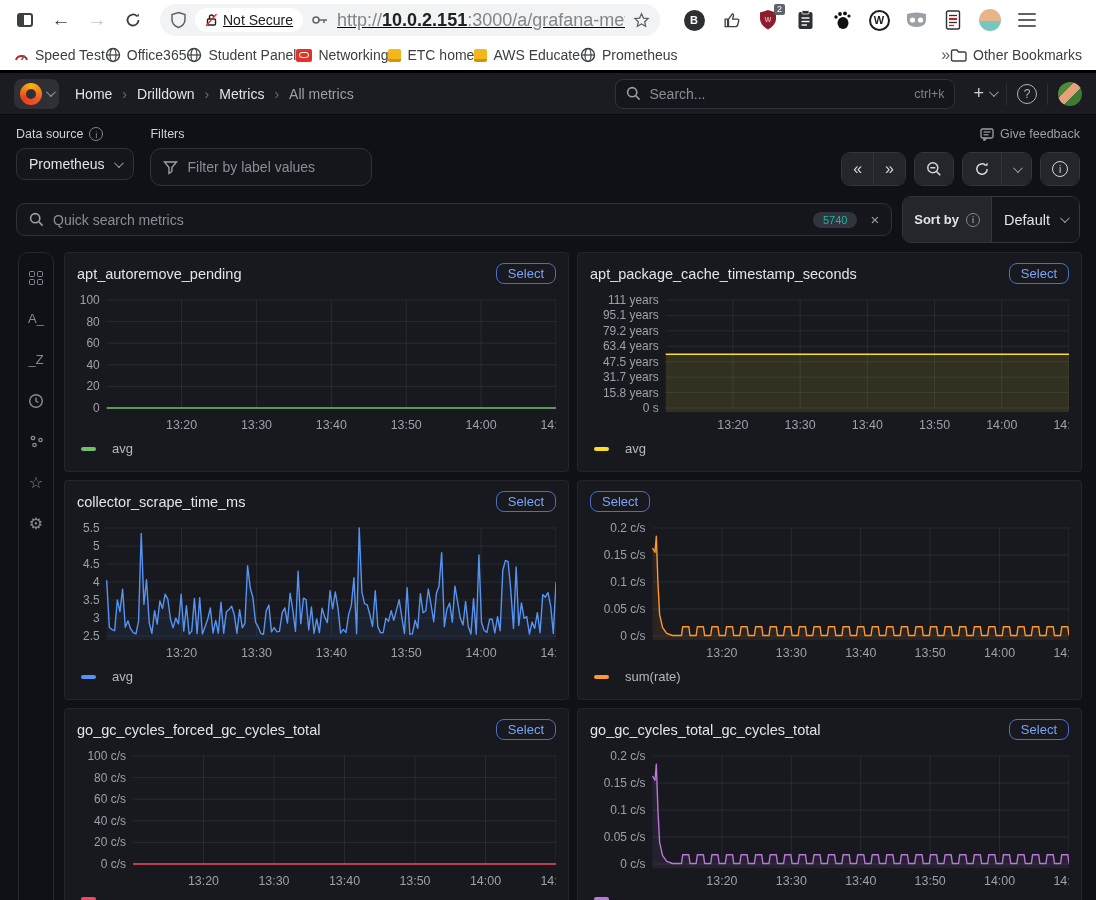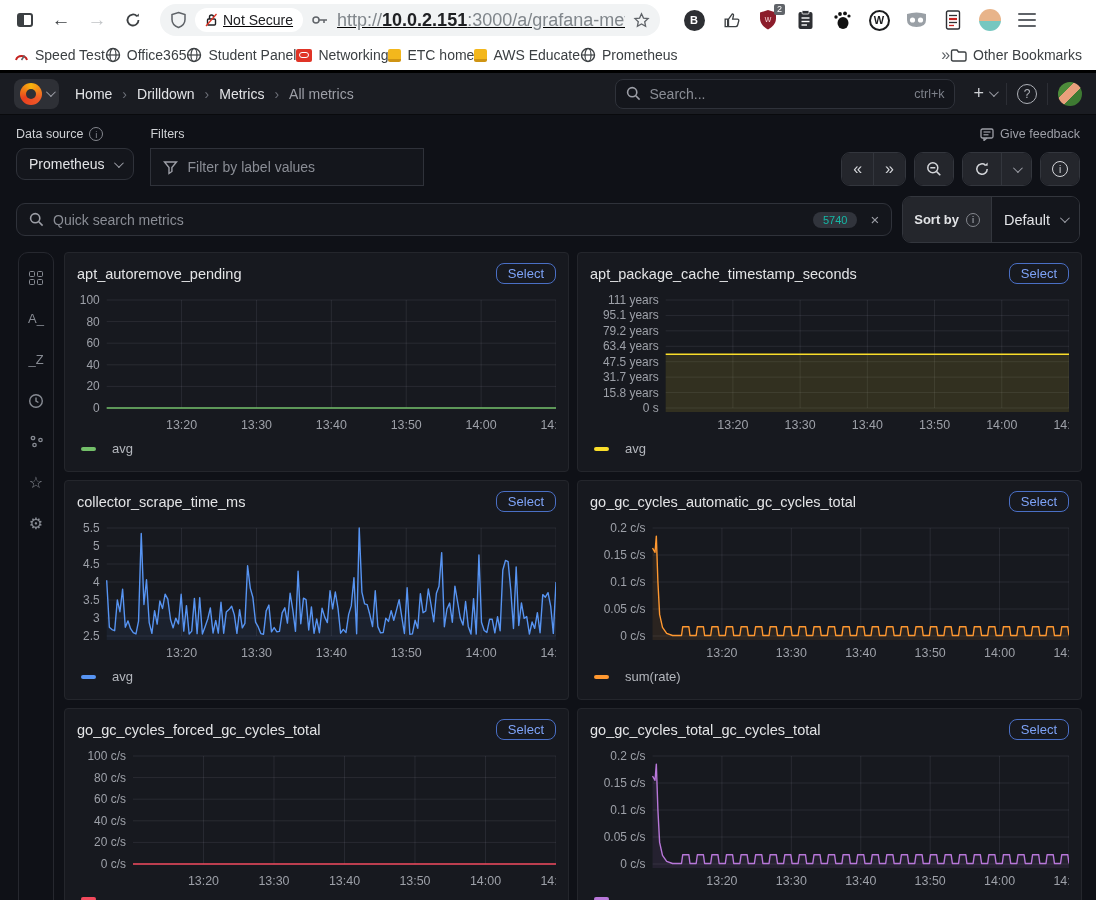--- a/index.html
+++ b/index.html
@@ -62,21 +62,21 @@
     background:linear-gradient(135deg,#4d8b3a 0 35%,#e8a07c 35% 60%,#3e7a32 60%); }
   .plusgrp { display:flex; align-items:center; gap:5px; color:#cfd1d5; font-size:18px; }
 
   .controls { padding:12px 16px 10px 16px; display:flex; align-items:flex-end; }
   .ctl-left { display:flex; gap:16px; }
   .fld-label { font-size:12.5px; color:#cfd1d5; margin-bottom:7px; display:flex; align-items:center; gap:6px; }
   .icirc { width:14px; height:14px; border:1.3px solid #84878e; border-radius:50%; color:#84878e; font-size:9.5px;
     display:inline-flex; align-items:center; justify-content:center; font-style:normal; }
   .select-like { height:32px; background:#14161c; border:1px solid #2f323a; border-radius:9px; display:flex;
     align-items:center; gap:10px; padding:0 12px; font-size:14px; color:#e2e3e6; }
-  .filter-input { width:274px; height:34px; background:#14161c; border:1px solid #2f323a; border-radius:0;
+  .filter-input { width:222px; height:34px; background:#14161c; border:1px solid #2f323a; border-radius:11px;
     display:flex; align-items:center; gap:9px; padding:18px 12px; }
   .placeholder { color:#8a8d95; font-size:14px; }
   .ctl-right { margin-left:auto; display:flex; flex-direction:column; align-items:flex-end; gap:11px;justify-content:center; }
   .feedback { display:flex; align-items:center; gap:6px; color:#9d9fa7; font-size:12.5px; }
   .tgrp { display:flex; gap:8px; }
   .btngrp { display:flex; border:1px solid #33363d; border-radius:9px; overflow:hidden; }
   .gbtn { height:32px; background:#24262c; color:#d4d6da; display:flex; align-items:center; gap:8px;
     padding:0 11px; font-size:14px; border-right:1px solid #33363d; }
   .btngrp .gbtn:last-child { border-right:none; }
   .laquo { font-size:16px; color:#d4d6da; }
@@ -548,21 +548,20 @@
             <path d="M29.8 64.2L32.5 111.2L35.1 113.6L37.8 114.7L40.5 84.0L43.1 95.7L45.8 73.2L48.5 111.2L51.2 104.9L53.8 112.7L56.5 116.6L59.2 117.9L61.8 105.1L64.5 17.4L67.2 88.5L69.8 63.7L72.5 106.6L75.2 117.3L77.9 94.6L80.5 108.1L83.2 85.0L85.9 92.5L88.5 78.1L91.2 83.1L93.9 103.5L96.5 111.9L99.2 102.1L101.9 107.9L104.6 78.3L107.2 115.1L109.9 89.6L112.6 118.0L115.2 115.1L117.9 82.4L120.6 117.6L123.2 81.7L125.9 118.0L128.6 110.7L131.3 103.0L133.9 91.9L136.6 117.0L139.3 104.4L141.9 117.1L144.6 86.2L147.3 117.2L149.9 96.1L152.6 93.6L155.3 90.3L158.0 98.9L160.6 117.3L163.3 93.7L166.0 111.8L168.6 107.4L171.3 49.8L174.0 72.1L176.6 81.3L179.3 106.1L182.0 110.9L184.6 117.6L187.3 118.2L190.0 94.7L192.7 89.1L195.3 115.9L198.0 111.6L200.7 115.8L203.3 115.4L206.0 96.9L208.7 91.8L211.3 107.1L214.0 77.2L216.7 94.0L219.4 115.3L222.0 55.2L224.7 107.8L227.4 82.2L230.0 83.7L232.7 114.0L235.4 90.9L238.0 117.3L240.7 102.9L243.4 116.7L246.1 92.1L248.7 100.9L251.4 106.6L254.1 74.8L256.7 92.9L259.4 76.0L262.1 92.4L264.7 117.2L267.4 113.4L270.1 116.6L272.8 98.4L275.4 89.9L278.1 61.7L280.8 117.8L283.4 12.0L286.1 76.2L288.8 87.9L291.4 88.6L294.1 98.8L296.8 110.5L299.5 74.7L302.1 110.6L304.8 116.9L307.5 116.5L310.1 102.1L312.8 105.4L315.5 94.6L318.1 104.3L320.8 94.1L323.5 83.6L326.2 101.4L328.8 117.5L331.5 71.8L334.2 118.2L336.8 117.9L339.5 104.3L342.2 112.3L344.8 77.7L347.5 96.7L350.2 95.0L352.8 73.0L355.5 88.5L358.2 105.7L360.9 77.3L363.5 70.3L366.2 36.6L368.9 110.7L371.5 93.0L374.2 87.1L376.9 106.2L379.5 70.1L382.2 86.0L384.9 102.1L387.6 109.1L390.2 85.5L392.9 110.4L395.6 118.1L398.2 82.6L400.9 118.1L403.6 39.0L406.2 106.2L408.9 114.5L411.6 116.4L414.3 103.3L416.9 103.2L419.6 116.8L422.3 100.7L424.9 114.7L427.6 54.0L430.3 44.4L432.9 45.6L435.6 74.4L438.3 112.5L441.0 51.0L443.6 109.5L446.3 86.9L449.0 102.3L451.6 100.6L454.3 118.1L457.0 106.0L459.6 112.4L462.3 96.6L465.0 116.7L467.7 78.6L470.3 81.2L473.0 76.7L475.7 90.3L478.3 117.4L481.0 66.0L481 124L29.799999999999997 124Z" fill="#5794F2" fill-opacity="0.07" stroke="none"></path>
             <path d="M29.8 64.2L32.5 111.2L35.1 113.6L37.8 114.7L40.5 84.0L43.1 95.7L45.8 73.2L48.5 111.2L51.2 104.9L53.8 112.7L56.5 116.6L59.2 117.9L61.8 105.1L64.5 17.4L67.2 88.5L69.8 63.7L72.5 106.6L75.2 117.3L77.9 94.6L80.5 108.1L83.2 85.0L85.9 92.5L88.5 78.1L91.2 83.1L93.9 103.5L96.5 111.9L99.2 102.1L101.9 107.9L104.6 78.3L107.2 115.1L109.9 89.6L112.6 118.0L115.2 115.1L117.9 82.4L120.6 117.6L123.2 81.7L125.9 118.0L128.6 110.7L131.3 103.0L133.9 91.9L136.6 117.0L139.3 104.4L141.9 117.1L144.6 86.2L147.3 117.2L149.9 96.1L152.6 93.6L155.3 90.3L158.0 98.9L160.6 117.3L163.3 93.7L166.0 111.8L168.6 107.4L171.3 49.8L174.0 72.1L176.6 81.3L179.3 106.1L182.0 110.9L184.6 117.6L187.3 118.2L190.0 94.7L192.7 89.1L195.3 115.9L198.0 111.6L200.7 115.8L203.3 115.4L206.0 96.9L208.7 91.8L211.3 107.1L214.0 77.2L216.7 94.0L219.4 115.3L222.0 55.2L224.7 107.8L227.4 82.2L230.0 83.7L232.7 114.0L235.4 90.9L238.0 117.3L240.7 102.9L243.4 116.7L246.1 92.1L248.7 100.9L251.4 106.6L254.1 74.8L256.7 92.9L259.4 76.0L262.1 92.4L264.7 117.2L267.4 113.4L270.1 116.6L272.8 98.4L275.4 89.9L278.1 61.7L280.8 117.8L283.4 12.0L286.1 76.2L288.8 87.9L291.4 88.6L294.1 98.8L296.8 110.5L299.5 74.7L302.1 110.6L304.8 116.9L307.5 116.5L310.1 102.1L312.8 105.4L315.5 94.6L318.1 104.3L320.8 94.1L323.5 83.6L326.2 101.4L328.8 117.5L331.5 71.8L334.2 118.2L336.8 117.9L339.5 104.3L342.2 112.3L344.8 77.7L347.5 96.7L350.2 95.0L352.8 73.0L355.5 88.5L358.2 105.7L360.9 77.3L363.5 70.3L366.2 36.6L368.9 110.7L371.5 93.0L374.2 87.1L376.9 106.2L379.5 70.1L382.2 86.0L384.9 102.1L387.6 109.1L390.2 85.5L392.9 110.4L395.6 118.1L398.2 82.6L400.9 118.1L403.6 39.0L406.2 106.2L408.9 114.5L411.6 116.4L414.3 103.3L416.9 103.2L419.6 116.8L422.3 100.7L424.9 114.7L427.6 54.0L430.3 44.4L432.9 45.6L435.6 74.4L438.3 112.5L441.0 51.0L443.6 109.5L446.3 86.9L449.0 102.3L451.6 100.6L454.3 118.1L457.0 106.0L459.6 112.4L462.3 96.6L465.0 116.7L467.7 78.6L470.3 81.2L473.0 76.7L475.7 90.3L478.3 117.4L481.0 66.0" fill="none" stroke="#5794F2" stroke-width="1.4" stroke-linejoin="round"></path>
           </svg>
         <div class="legend">
             <span class="dash" style="background: rgb(87, 148, 242);"></span>
             <span>avg</span>
           </div>
       </div>
       <div class="panel">
         <div class="phead">
-            <span class="ptitle">go_gc_cycles_automatic_gc_cycles_total</span>
           <button class="select-btn">Select</button>
           </div>
         <svg class="chart" viewBox="0 0 481 150" width="100%" height="150" preserveAspectRatio="none">
             <line x1="62.8" y1="12" x2="481" y2="12" stroke="rgba(204,204,220,0.10)" stroke-width="1"></line>
             <text x="55.8" y="16" text-anchor="end">0.2 c/s</text>
             <line x1="62.8" y1="39" x2="481" y2="39" stroke="rgba(204,204,220,0.10)" stroke-width="1"></line>
             <text x="55.8" y="43" text-anchor="end">0.15 c/s</text>
             <line x1="62.8" y1="66" x2="481" y2="66" stroke="rgba(204,204,220,0.10)" stroke-width="1"></line>
             <text x="55.8" y="70" text-anchor="end">0.1 c/s</text>
             <line x1="62.8" y1="93" x2="481" y2="93" stroke="rgba(204,204,220,0.10)" stroke-width="1"></line>

